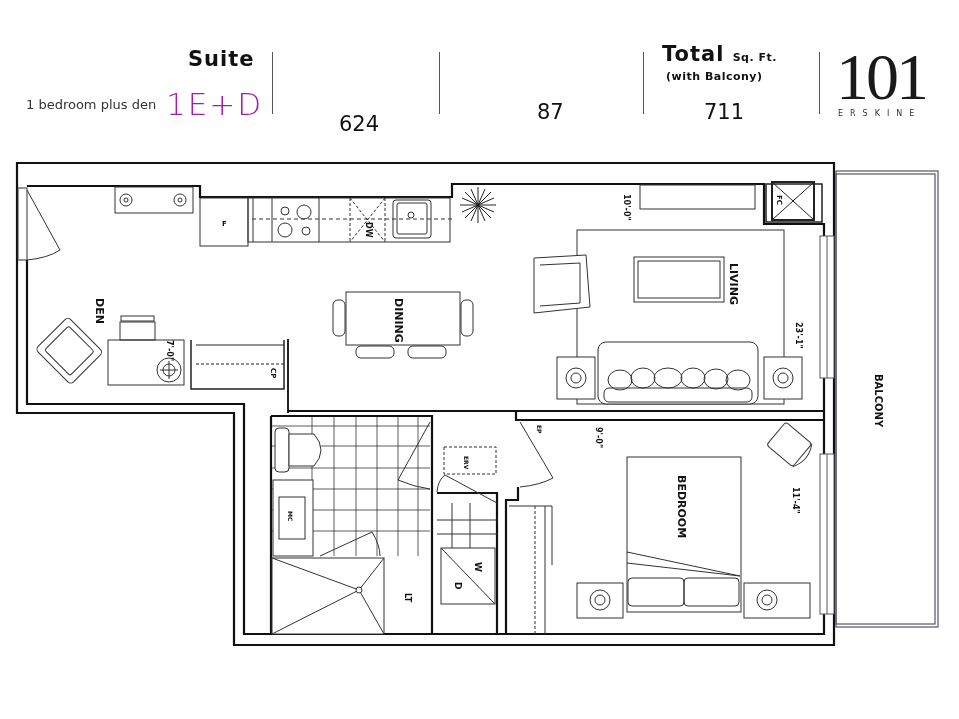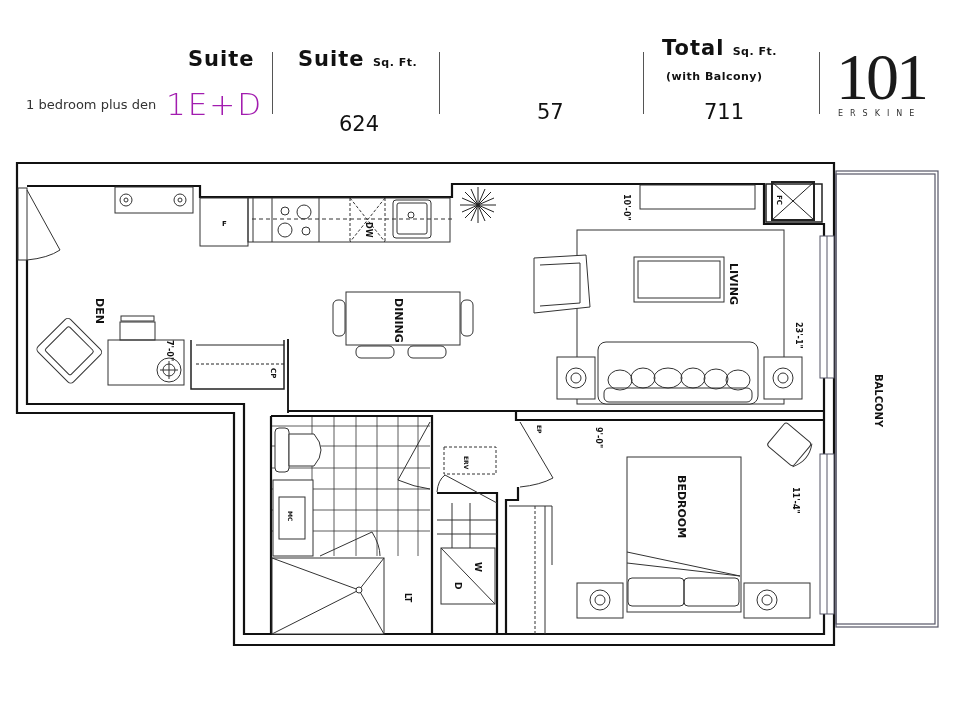--- a/index.html
+++ b/index.html
@@ -17,33 +17,32 @@
   svg text{font-family:"DejaVu Sans",sans-serif;font-weight:bold;}
   .plan{position:absolute;left:0;top:0;}
 </style>
 </head>
 <body>
 
 <div class="hdr">
   <div class="h-title" style="left:188px;top:47px;">Suite</div>
   <div class="vsep" style="left:272px;"></div>
 
-  <div class="h-title" style="left:298px;top:47px;"><span>Suite</span> <span class="h-sub">Sq. Ft.</span></div>
   <div class="vsep" style="left:439px;"></div>
 
   <div class="vsep" style="left:643px;"></div>
 
-  <div class="h-title" style="left:662px;top:36px;"><span>Total</span> <span class="h-sub">Sq. Ft.</span></div>
+  <div class="h-title" style="left:662px;top:42px;"><span>Total</span> <span class="h-sub">Sq. Ft.</span></div>
   <div class="h-note" style="left:666px;top:70px;">(with Balcony)</div>
   <div class="vsep" style="left:819px;"></div>
 
   <div class="suite-desc">1 bedroom plus den</div>
   <div class="suite-code">1E+D</div>
   <div class="h-val" style="left:339px;top:112px;">624</div>
-  <div class="h-val" style="left:537px;top:100px;">57</div>
+  <div class="h-val" style="left:537px;top:100px;">87</div>
   <div class="h-val" style="left:704px;top:100px;text-align:center;">711</div>
 
   <div class="logo-num">101</div>
   <div class="logo-word">ERSKINE</div>
 </div>
 
 <svg class="plan" width="959" height="719" viewBox="0 0 959 719">
   <g fill="none" stroke="#111" stroke-width="2.2">
 
     <path d="M17,163 L834,163 L834,645 L234,645 L234,413 L17,413 Z"></path>

